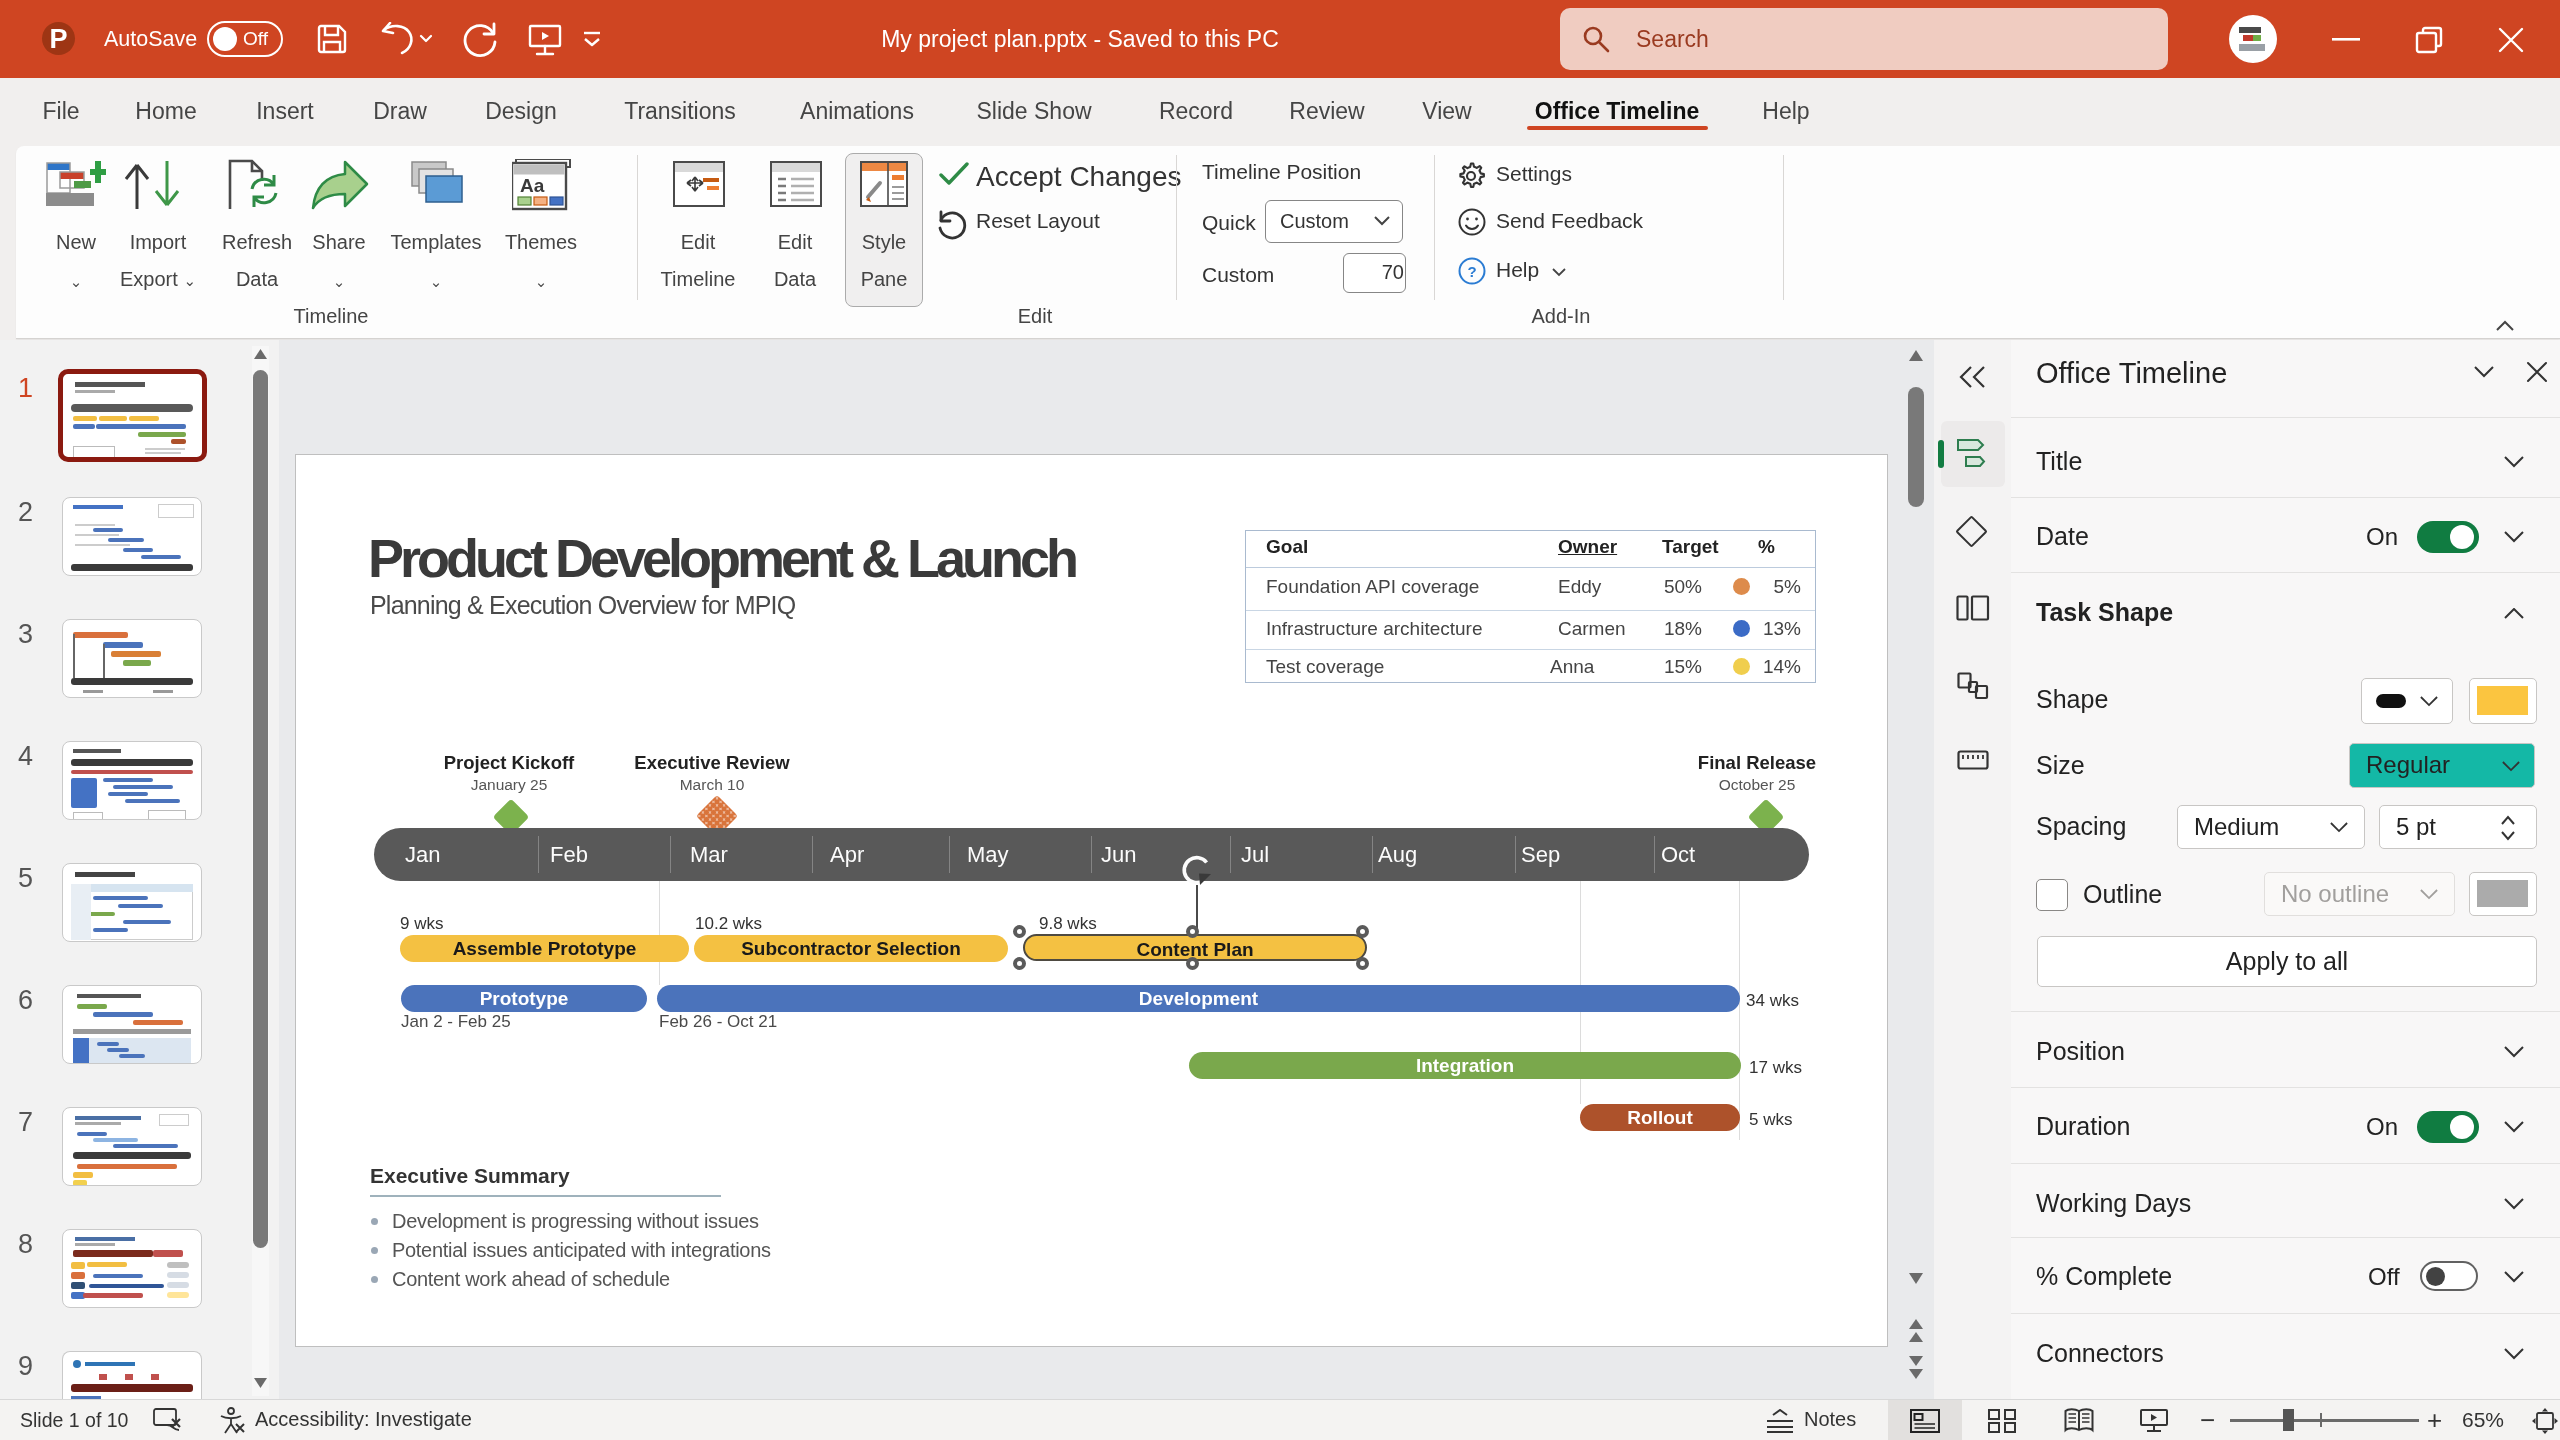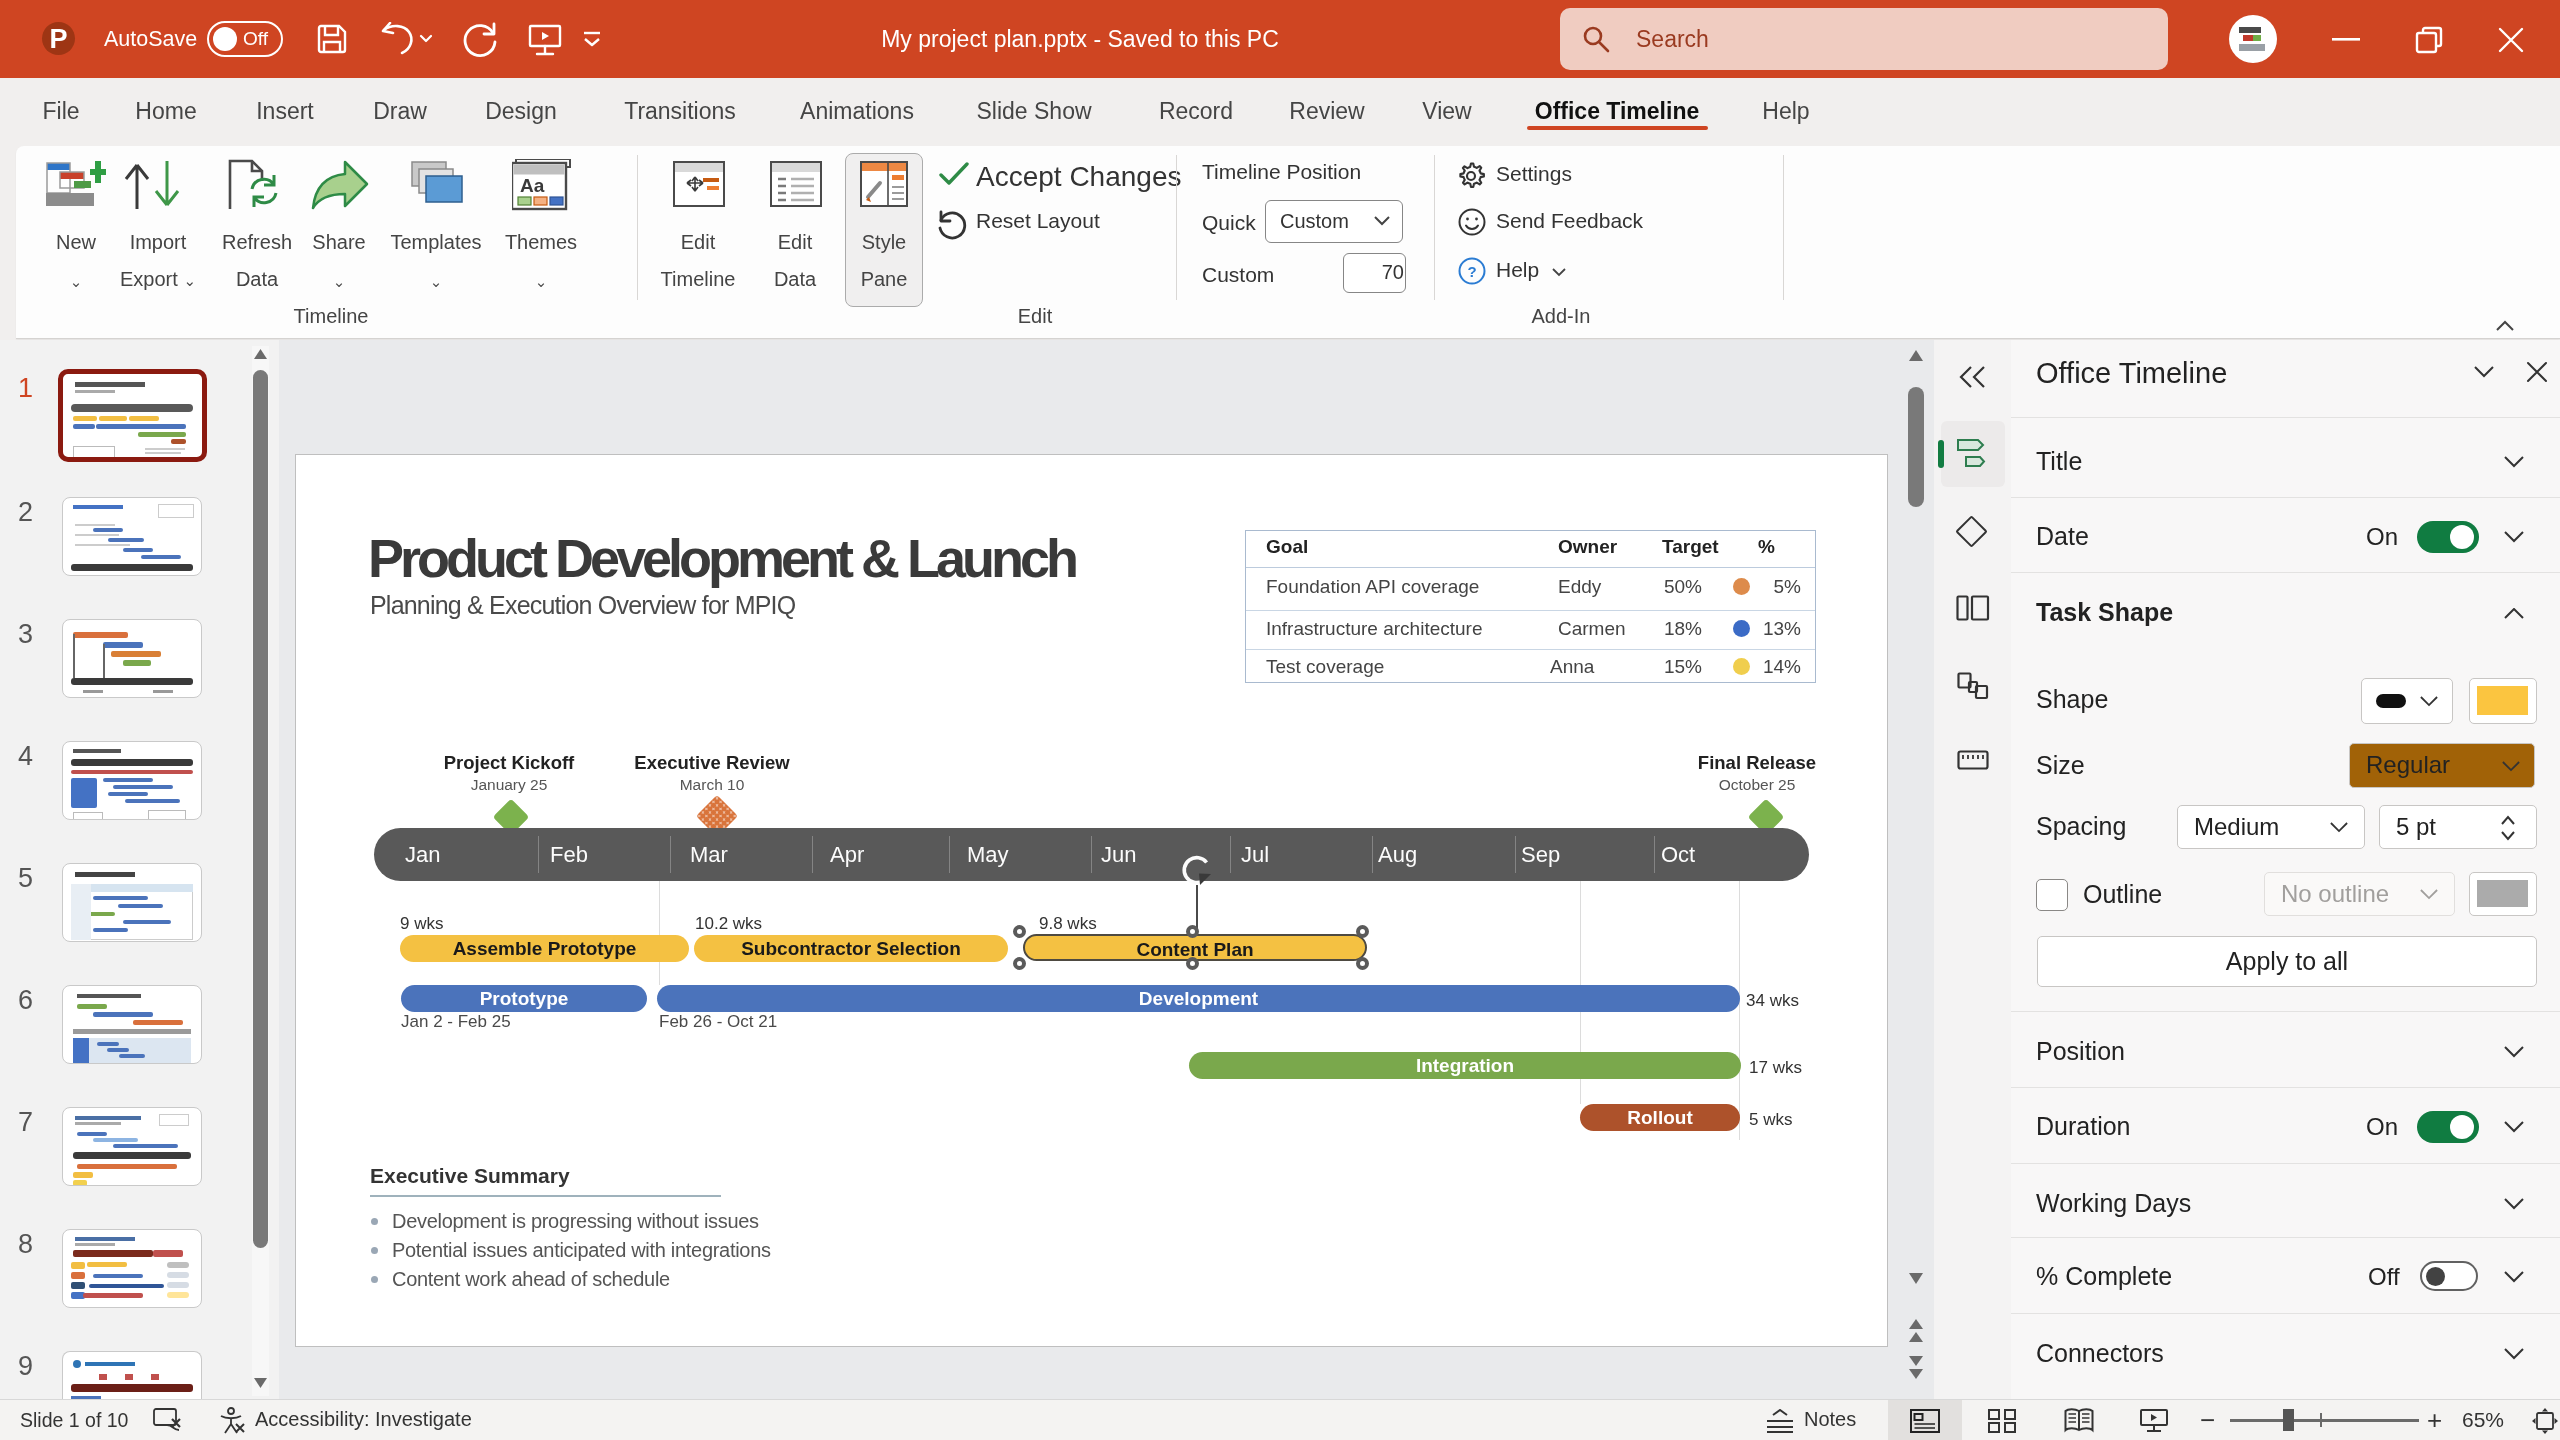--- a/index.html
+++ b/index.html
@@ -415,21 +415,21 @@
   <div id="canvas">
   <div id="slide">
     <div class="abs" style="left:72px;top:72px;font-size:54px;font-weight:bold;color:#3A3A3A;letter-spacing:-4px;">Product Development &amp; Launch</div>
     <div class="abs" style="left:74px;top:136px;font-size:25px;color:#4A4A4A;letter-spacing:-0.8px;">Planning &amp; Execution Overview for MPIQ</div>
 
     <div class="abs" style="left:949px;top:75px;width:571px;height:153px;border:1px solid #A9BACF;background:#fff;"></div>
     <div class="abs" style="left:950px;top:112px;width:569px;height:1px;background:#BCCBDD;"></div>
     <div class="abs" style="left:950px;top:155px;width:569px;height:1px;background:#C9D6E4;"></div>
     <div class="abs" style="left:950px;top:194px;width:569px;height:1px;background:#C9D6E4;"></div>
     <div class="abs" style="left:970px;top:81px;font-size:19px;font-weight:bold;color:#222;">Goal</div>
-    <div class="abs" style="left:1262px;top:81px;font-size:19px;font-weight:bold;color:#222;">Owner</div>
+    <div class="abs" style="left:1262px;top:81px;font-size:19px;font-weight:bold;color:#222;text-decoration:underline;">Owner</div>
     <div class="abs" style="left:1366px;top:81px;font-size:19px;font-weight:bold;color:#222;">Target</div>
     <div class="abs" style="left:1462px;top:81px;font-size:19px;font-weight:bold;color:#222;">%</div>
     <div class="abs" style="left:970px;top:121px;font-size:19px;color:#444;">Foundation API coverage</div>
     <div class="abs" style="left:1262px;top:121px;font-size:19px;color:#444;">Eddy</div>
     <div class="abs" style="left:1316px;top:121px;width:90px;text-align:right;font-size:19px;color:#444;">50%</div>
     <div class="abs" style="left:1437px;top:123px;width:17px;height:17px;border-radius:50%;background:#DD8B4B;"></div>
     <div class="abs" style="left:1437px;top:121px;width:68px;text-align:right;font-size:19px;color:#444;">5%</div>
     <div class="abs" style="left:970px;top:163px;font-size:19px;color:#444;">Infrastructure architecture</div>
     <div class="abs" style="left:1262px;top:163px;font-size:19px;color:#444;">Carmen</div>
     <div class="abs" style="left:1316px;top:163px;width:90px;text-align:right;font-size:19px;color:#444;">18%</div>
@@ -598,21 +598,21 @@
       <div class="abs" style="left:14px;top:15px;width:30px;height:14px;border-radius:7px;background:#111;"></div>
       <svg class="abs" style="left:58px;top:17px;" width="18" height="11" viewBox="0 0 20 12" fill="none" stroke="#333" stroke-width="2">
         <path d="M1 1 L10 10 L19 1"></path>
       </svg>
     </div>
     <div class="abs" style="left:535px;top:338px;width:68px;height:46px;background:#fff;border:1.5px solid #C8C6C4;border-radius:5px;">
       <div class="abs" style="left:7px;top:7px;width:51px;height:29px;background:#FBC540;"></div>
     </div>
 
     <div class="abs" style="left:102px;top:411px;font-size:25px;color:#222;">Size</div>
-    <div class="abs" style="left:415px;top:403px;width:186px;height:45px;background:#a16207;border:1.5px solid #C8C6C4;border-radius:5px;">
+    <div class="abs" style="left:415px;top:403px;width:186px;height:45px;background:#14b8a6;border:1.5px solid #C8C6C4;border-radius:5px;">
       <div class="abs" style="left:16px;top:7px;font-size:24px;color:#222;">Regular</div>
       <svg class="abs" style="left:152px;top:17px;" width="18" height="11" viewBox="0 0 20 12" fill="none" stroke="#333" stroke-width="2">
         <path d="M1 1 L10 10 L19 1"></path>
       </svg>
     </div>
 
     <div class="abs" style="left:102px;top:472px;font-size:25px;color:#222;">Spacing</div>
     <div class="abs" style="left:243px;top:465px;width:188px;height:44px;background:#fff;border:1.5px solid #C8C6C4;border-radius:5px;">
       <div class="abs" style="left:16px;top:7px;font-size:24px;color:#222;">Medium</div>
       <svg class="abs" style="left:152px;top:16px;" width="18" height="11" viewBox="0 0 20 12" fill="none" stroke="#333" stroke-width="2">

